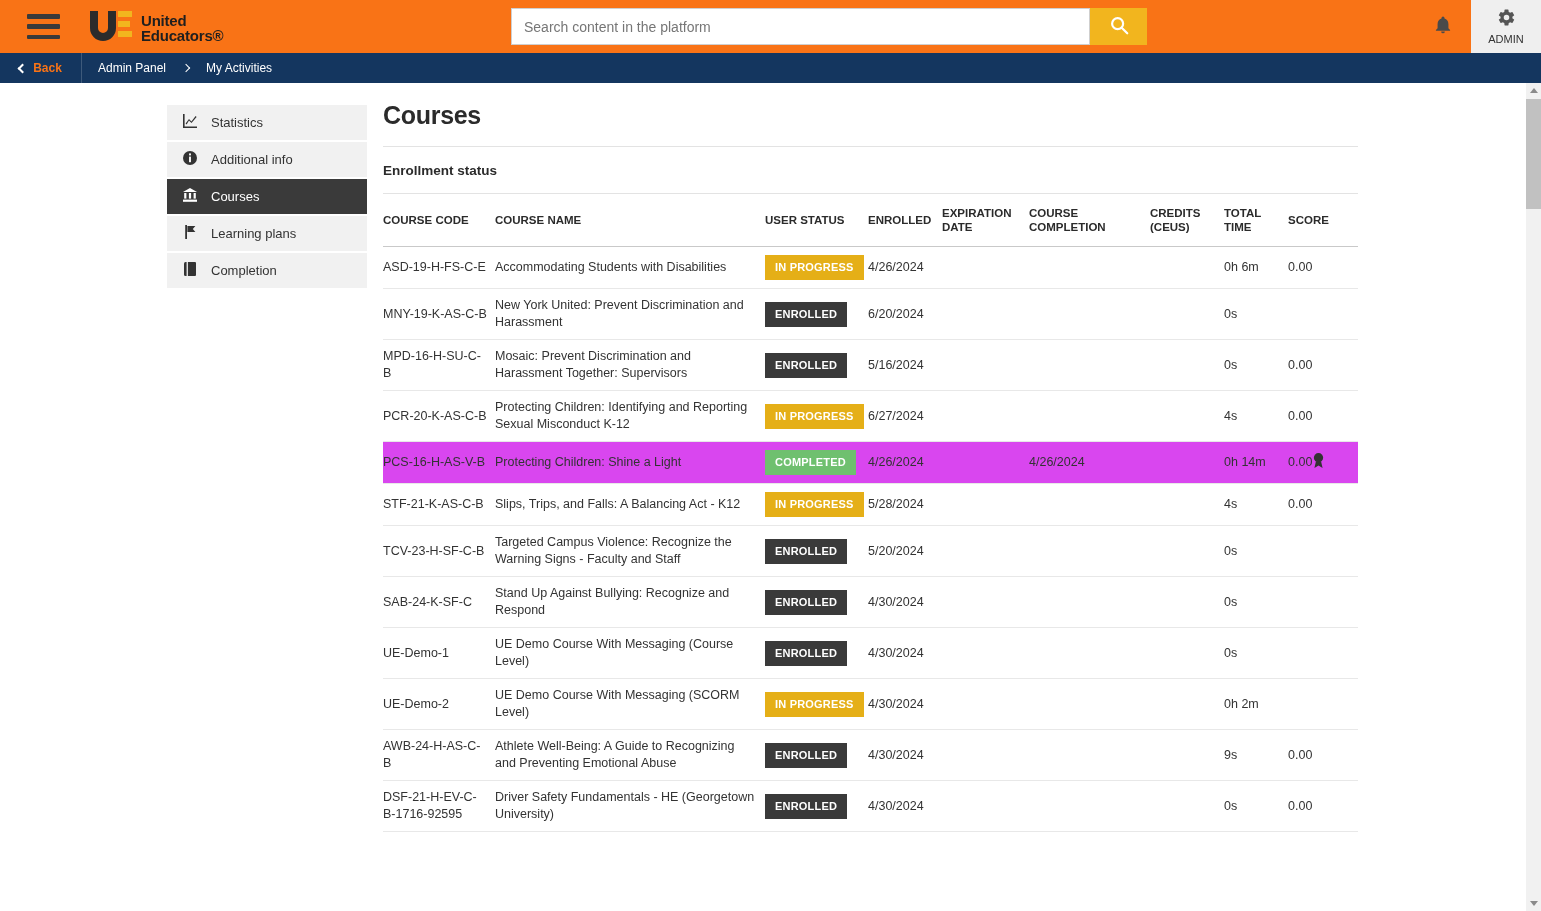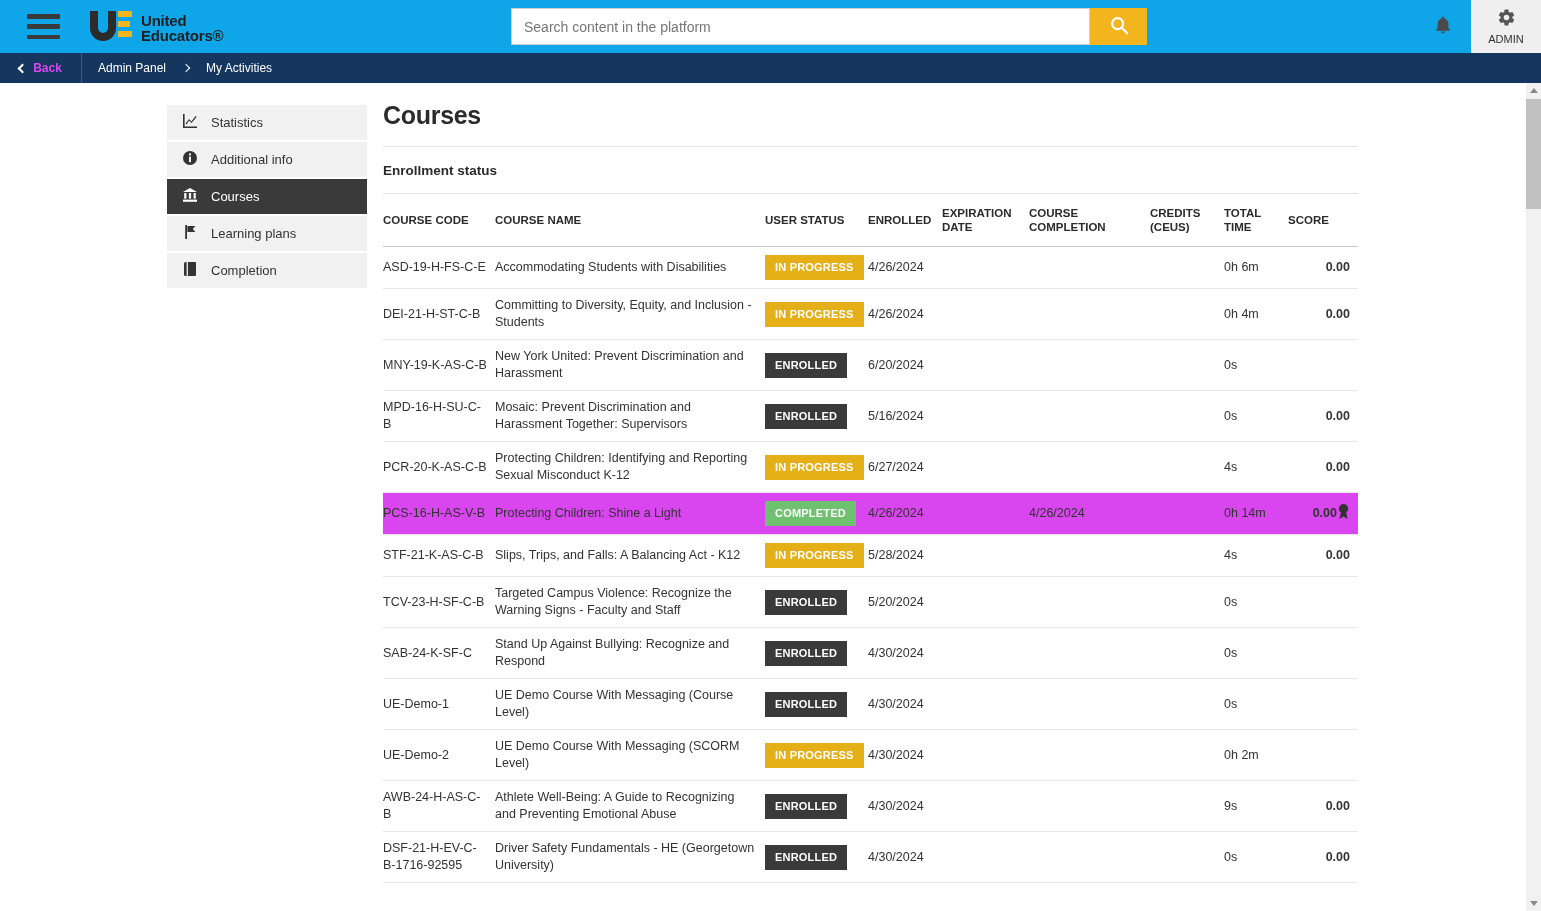--- a/index.html
+++ b/index.html
@@ -3,21 +3,21 @@
 <meta charset="utf-8">
 <style>
   * { box-sizing: border-box; margin: 0; padding: 0; }
   html, body {
     width: 1541px; height: 911px; overflow: hidden;
     font-family: "Liberation Sans", sans-serif;
     background: #fff; color: #333;
   }
 
   
-  .topbar { position: relative; height: 53px; background: #0ea5e9; }
+  .topbar { position: relative; height: 53px; background: #f97316; }
   .hamburger { position: absolute; left: 27px; top: 14px; width: 33px; height: 25px;
     display: flex; flex-direction: column; justify-content: space-between; cursor: pointer; background: none; border: none; }
   .hamburger span { height: 4.5px; background: #3a3a3a; border-radius: 1px; }
 
   .logo { position: absolute; left: 88px; top: 9px; display: flex; align-items: center; gap: 7px; }
   .logo-text { font-weight: 700; font-size: 15px; line-height: 15px; color: #1f1f1f; letter-spacing: -0.2px; }
 
   .search-wrap { position: absolute; left: 511px; top: 8px; width: 636px; height: 37px; display: flex; }
   .search-input { flex: 1; border: 1px solid #cfcfcf; padding: 0 12px; font-size: 14px; color: #333;
     outline: none; font-family: inherit; }
@@ -27,21 +27,21 @@
 
   .bell-btn { position: absolute; right: 88px; top: 15px; background: none; border: none; cursor: pointer; }
   .admin-box { position: absolute; right: 0; top: 0; width: 70px; height: 53px; background: #efefef;
     display: flex; flex-direction: column; align-items: center; justify-content: center; gap: 2px; cursor: pointer; }
   .admin-label { font-size: 11px; color: #333; }
 
   
   .breadcrumb-bar { height: 30px; background: #14365F; display: flex; align-items: center; color: #fff; }
   .back-btn { width: 82px; height: 100%; display: flex; align-items: center; justify-content: center; gap: 7px;
     background: none; border: none; border-right: 1px solid rgba(255,255,255,.18);
-    color: #d946ef; font-weight: 700; font-size: 12px; cursor: pointer; font-family: inherit; }
+    color: #f97316; font-weight: 700; font-size: 12px; cursor: pointer; font-family: inherit; }
   .chev-left { width: 7px; height: 7px; border-left: 2px solid #fff; border-bottom: 2px solid #fff;
     transform: rotate(45deg); margin-top: 1px; }
   .crumbs { display: flex; align-items: center; gap: 17px; margin-left: 16px; font-size: 12px; font-weight: 400; }
   .chev-right { width: 6px; height: 6px; border-right: 1.6px solid #fff; border-top: 1.6px solid #fff;
     transform: rotate(45deg); }
 
   
   .content { position: relative; height: 688px; }
 
   .sidebar { position: absolute; left: 167px; top: 22px; width: 200px; }
@@ -66,21 +66,21 @@
   thead tr { border-bottom: 1px solid #c9c9c9; }
   tbody tr { border-bottom: 1px solid #e8e8e8; }
   tbody tr.highlighted { background: #d946ef; }
   td { padding: 8px 8px 8px 0; font-size: 12.5px; color: #333; line-height: 17px; vertical-align: middle;
     overflow-wrap: break-word; }
   .badge { display: inline-block; padding: 4px 10px; font-size: 11px; font-weight: 700; color: #fff;
     white-space: nowrap; letter-spacing: .2px; }
   .badge.in-progress { background: #E5AF17; }
   .badge.enrolled   { background: #3A3A3A; }
   .badge.completed  { background: #6FC06F; }
-  .score-wrap { display: flex; align-items: center; justify-content: flex-end; font-weight: bold; }
+  .score-wrap { display: flex; align-items: center; justify-content: flex-start; }
 
   
   .scrollbar { position: absolute; right: 0; top: 0; width: 15px; height: 828px; background: #f1f1f1; }
   .sb-arrow { position: absolute; left: 0; width: 15px; height: 15px; display: flex; align-items: center; justify-content: center; cursor: pointer; }
   .sb-up { top: 0; } .sb-down { bottom: 0; }
   .sb-tri-up { width: 0; height: 0; border-left: 4px solid transparent; border-right: 4px solid transparent; border-bottom: 5px solid #8a8a8a; }
   .sb-tri-down { width: 0; height: 0; border-left: 4px solid transparent; border-right: 4px solid transparent; border-top: 5px solid #8a8a8a; }
   .sb-thumb { position: absolute; left: 0; top: 16px; width: 15px; height: 110px; background: #c1c1c1; cursor: pointer; }
 </style>
 </head>
@@ -246,35 +246,20 @@
             <td></td>
             <td></td>
             <td>0h 6m</td>
             <td>
               <div class="score-wrap">
                 <span>0.00</span>
               </div>
             </td>
           </tr>
           <tr>
-            <td>DEI-21-H-ST-C-B</td>
-            <td>Committing to Diversity, Equity, and Inclusion - Students</td>
-            <td><span class="badge in-progress">IN PROGRESS</span></td>
-            <td>4/26/2024</td>
-            <td></td>
-            <td></td>
-            <td></td>
-            <td>0h 4m</td>
-            <td>
-              <div class="score-wrap">
-                <span>0.00</span>
-              </div>
-            </td>
-          </tr>
-          <tr>
             <td>MNY-19-K-AS-C-B</td>
             <td>New York United: Prevent Discrimination and Harassment</td>
             <td><span class="badge enrolled">ENROLLED</span></td>
             <td>6/20/2024</td>
             <td></td>
             <td></td>
             <td></td>
             <td>0s</td>
             <td>
               <div class="score-wrap">

